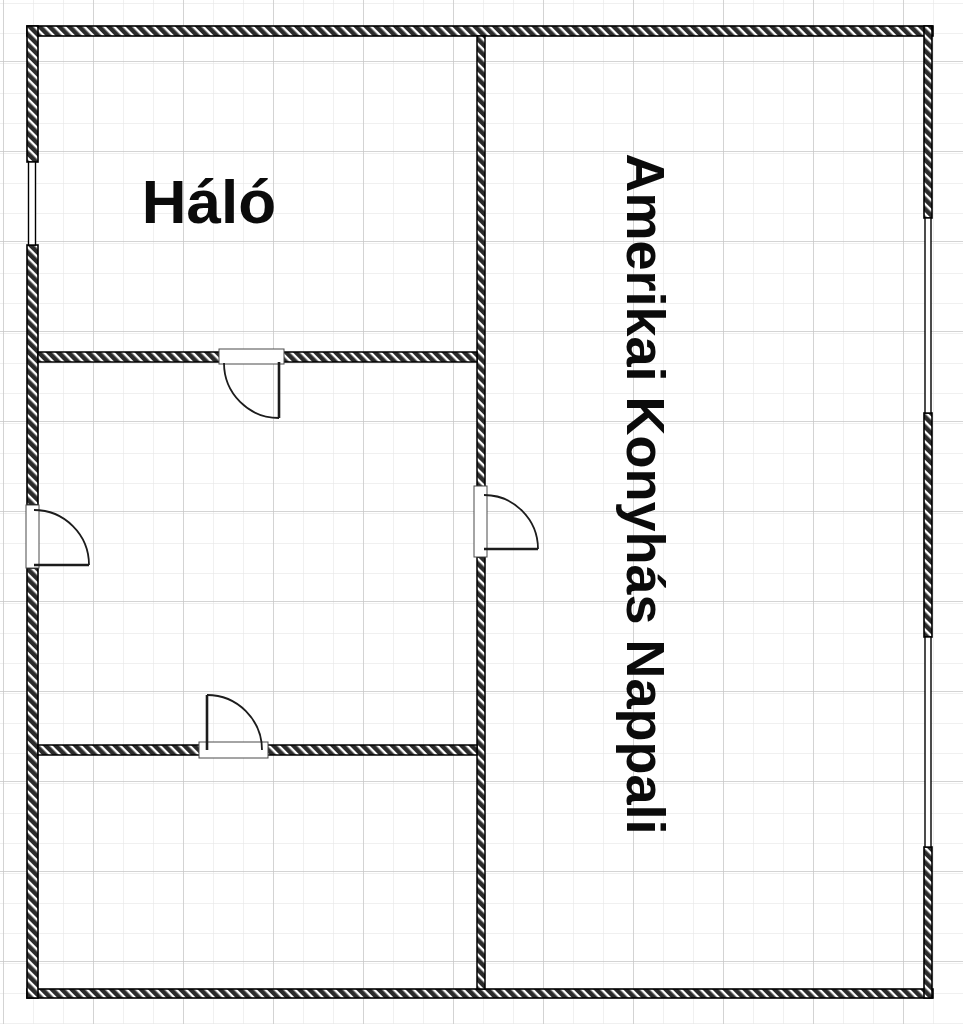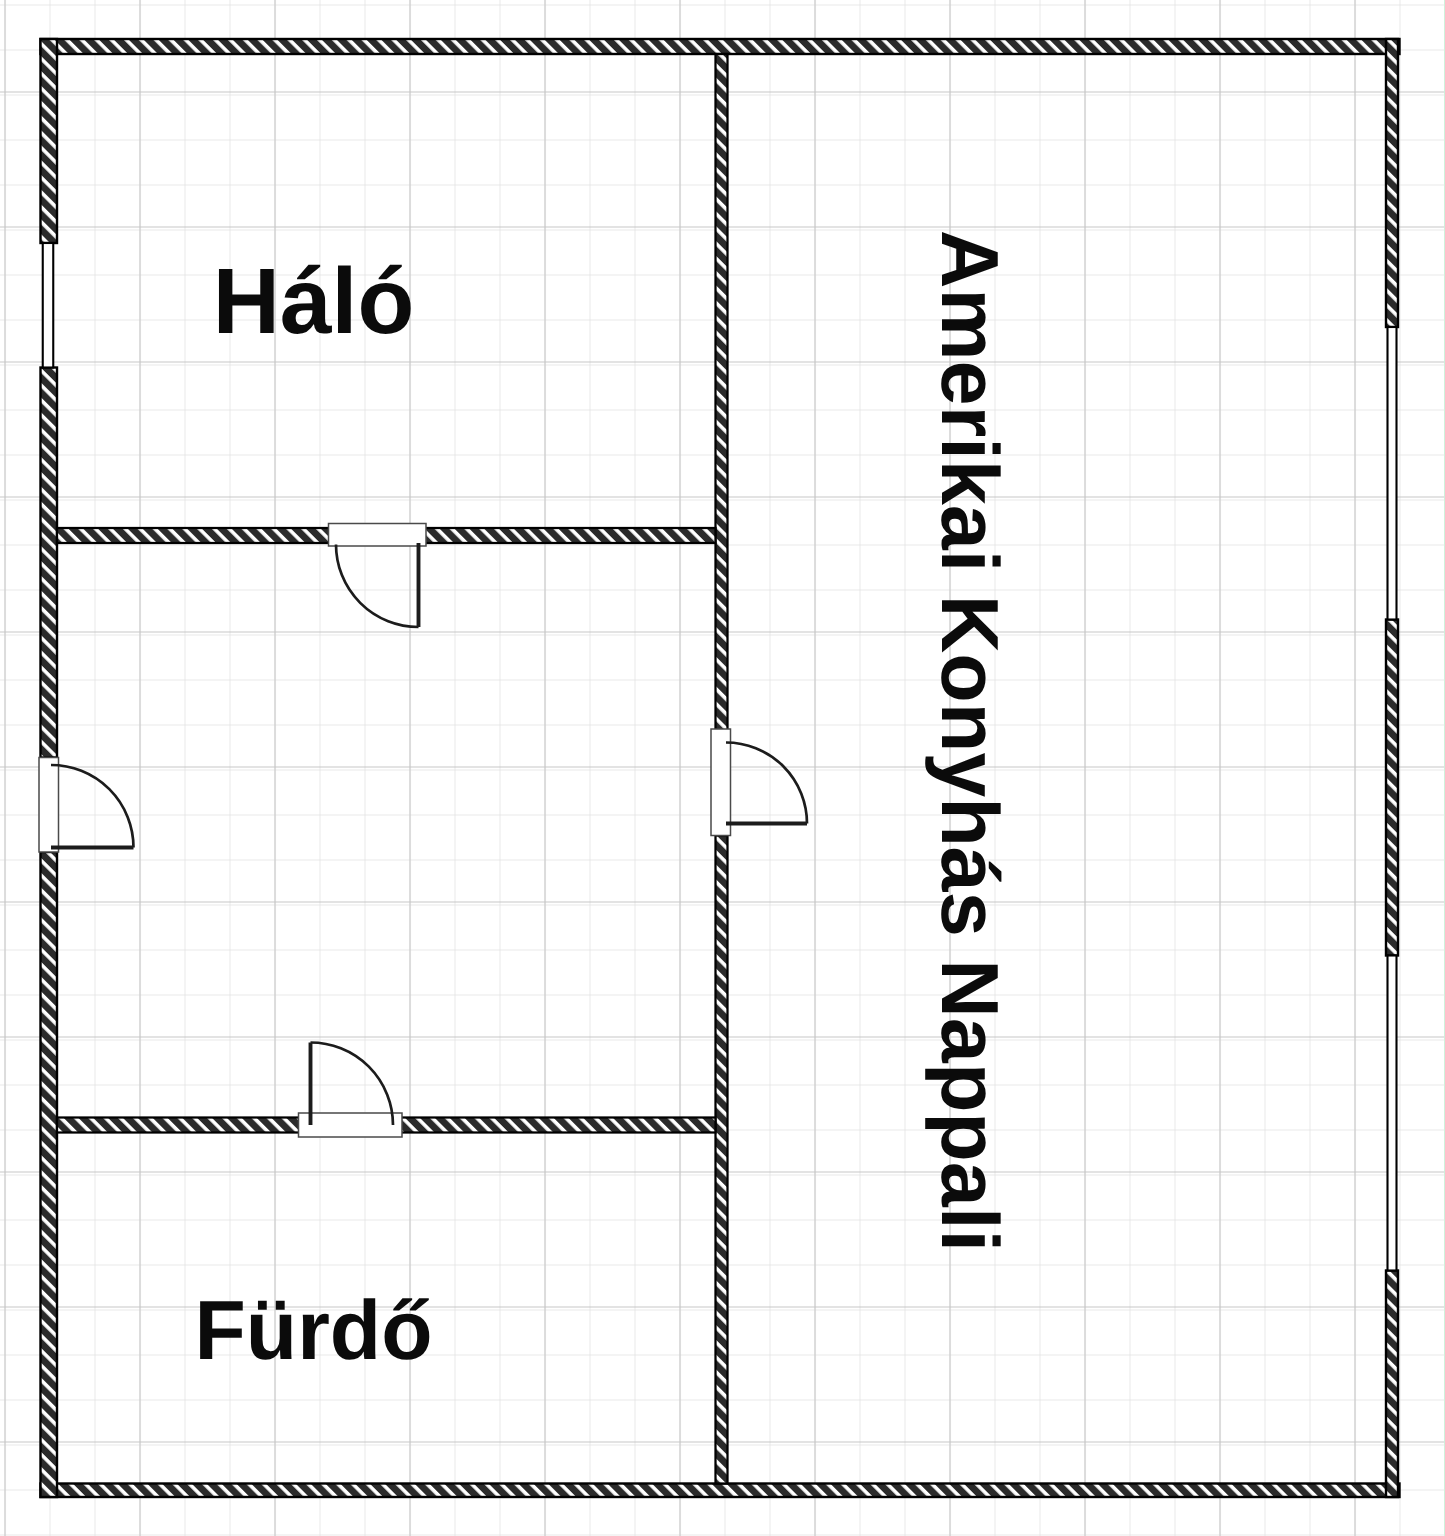--- a/index.html
+++ b/index.html
@@ -117,17 +117,16 @@
         <rect x="199" y="742" width="69" height="16" fill="#ffffff" stroke="#4a4a4a" stroke-width="1"></rect>
         <path d="M 207 695 A 55 55 0 0 1 262 750" fill="none" stroke="#1c1c1c" stroke-width="1.8"></path>
         <line x1="207" y1="695" x2="207" y2="750" stroke="#1c1c1c" stroke-width="2.6"></line>
       </g>
     </g>
   </svg>
 
   <div class="room-label halo">Háló</div>
 
 
-  <div class="room-label furdo">Fürdő</div>
 
   <div class="room-label nappali">Amerikai Konyhás Nappali</div>
 
 </div>
 
 </body></html>

